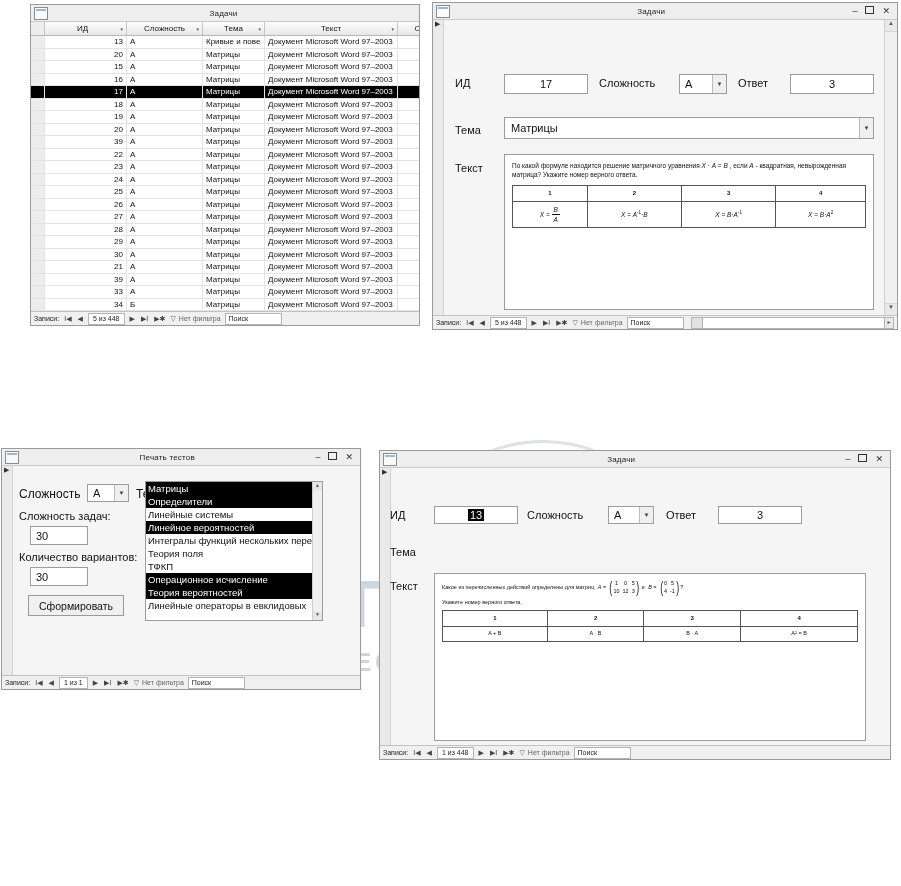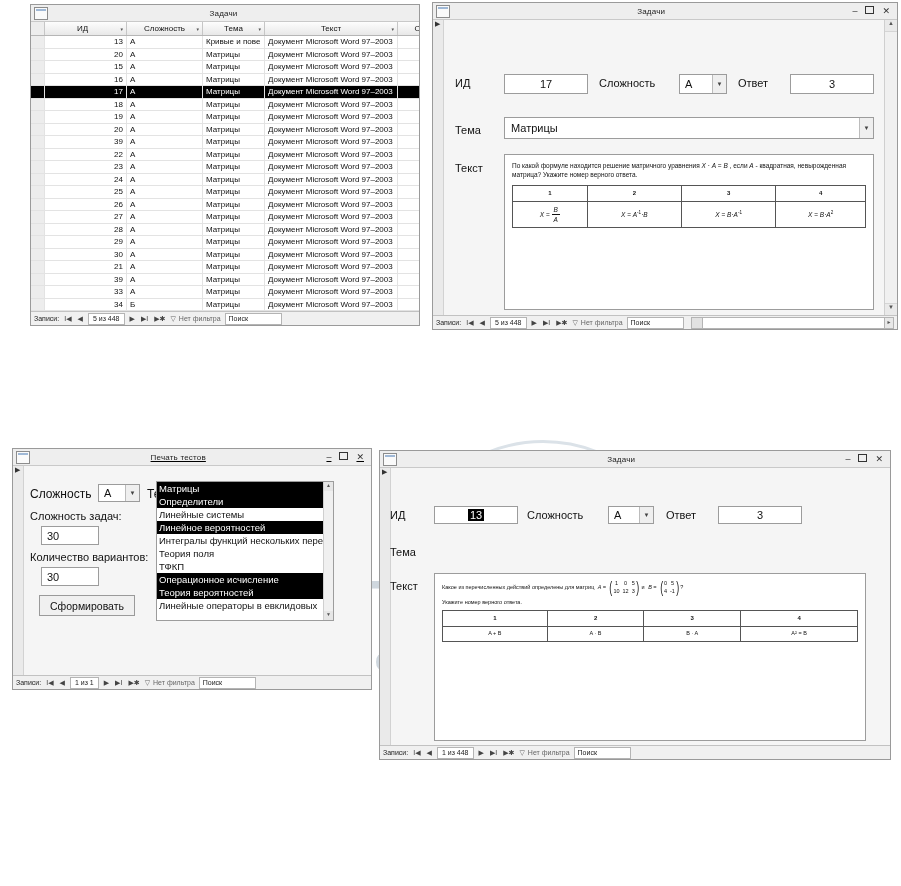--- a/index.html
+++ b/index.html
@@ -515,21 +515,21 @@
         <span>Нет фильтра</span>
       </span>
       <span class="nav-search">Поиск</span>
       <span class="nav-scroll">
         <span class="thumb"></span>
         <span class="right">▸</span>
       </span>
     </div>
   </div>
 
-  <div class="win" style="left:12px; top:448px; width:360px; height:242px;text-decoration:underline;">
+  <div class="win" style="left:1px; top:448px; width:360px; height:242px;">
     <div class="titlebar">
       <div class="win-icon"></div>
       <div class="title-text">Печать тестов</div>
       <div class="winbtns">
         <span>–</span>
         <span><i class="sq"></i></span>
         <span>✕</span>
       </div>
     </div>
 

